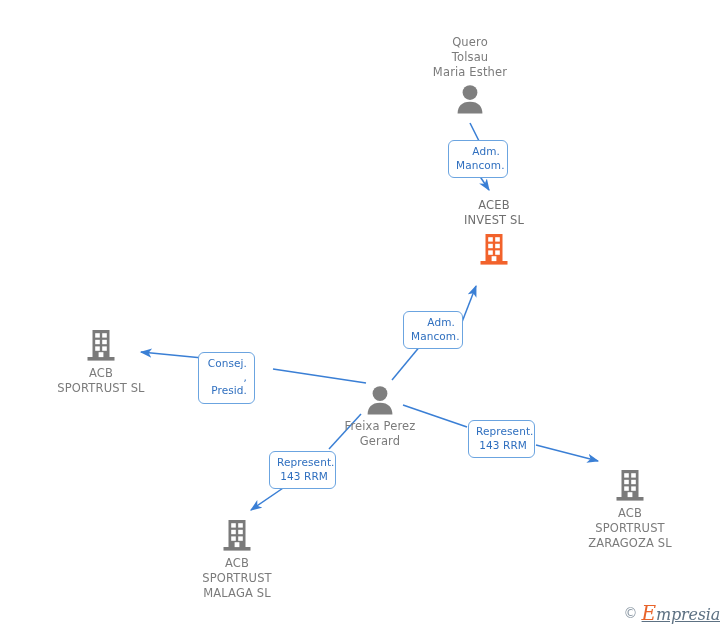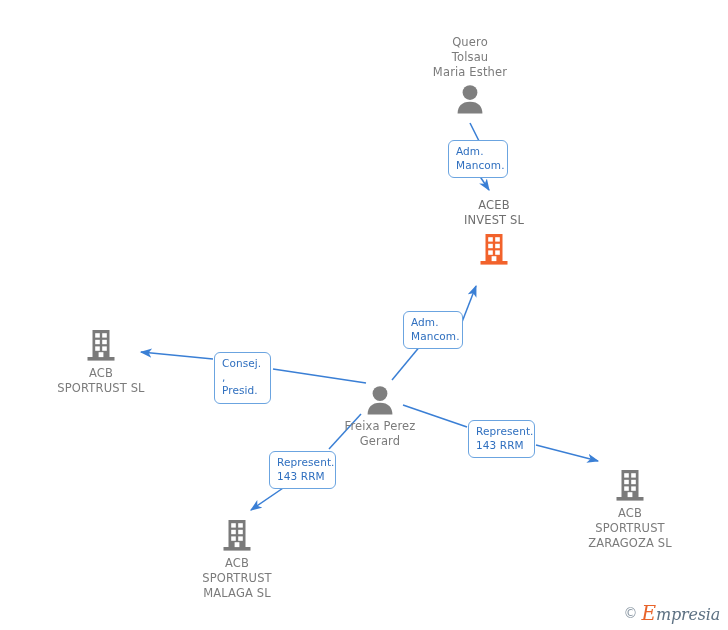--- a/index.html
+++ b/index.html
@@ -61,21 +61,21 @@
   
   .rel-label {
     position: absolute;
     box-sizing: border-box;
     background: #ffffff;
     border: 1.4px solid #6ba4e0;
     border-radius: 6px;
     color: #2f6fbf;
     font-size: 10.5px;
     line-height: 13.5px;
-    text-align: left;
+    text-align: right;
     padding: 4px 7px 5px 7px;
     white-space: pre-line;
     letter-spacing: 0.1px;
   }
 
   
   #watermark {
     position: absolute;
     right: 8px;
     bottom: 7px;
@@ -89,20 +89,21 @@
     color: #8d9aa6;
     line-height: 1;
   }
   #watermark .wm-text {
     font-family: "DejaVu Serif", serif;
     font-style: italic;
     font-size: 16px;
     line-height: 1;
     color: #5d7183;
     letter-spacing: -0.2px;
+    text-decoration: underline;
   }
   #watermark .wm-text .wm-cap {
     color: #e8632a;
     font-size: 20px;
   }
 </style>
 </head>
 <body>
 
 <div id="canvas">
@@ -224,21 +225,21 @@
 SPORTRUST
 ZARAGOZA  SL</div>
   </div>
 
   <div class="rel-label" style="left:448px; top:140px; width:60px;">Adm.
 Mancom.</div>
 
   <div class="rel-label" style="left:403px; top:311px; width:60px;">Adm.
 Mancom.</div>
 
-  <div class="rel-label" style="left:214px; top:352px; width:57px;">Consej. ,
+  <div class="rel-label" style="left:198px; top:352px; width:57px;">Consej. ,
 Presid.</div>
 
   <div class="rel-label" style="left:269px; top:451px; width:67px;">Represent.
 143 RRM</div>
 
   <div class="rel-label" style="left:468px; top:420px; width:67px;">Represent.
 143 RRM</div>
 
   <div id="watermark">
     <span class="wm-copy">©</span>

